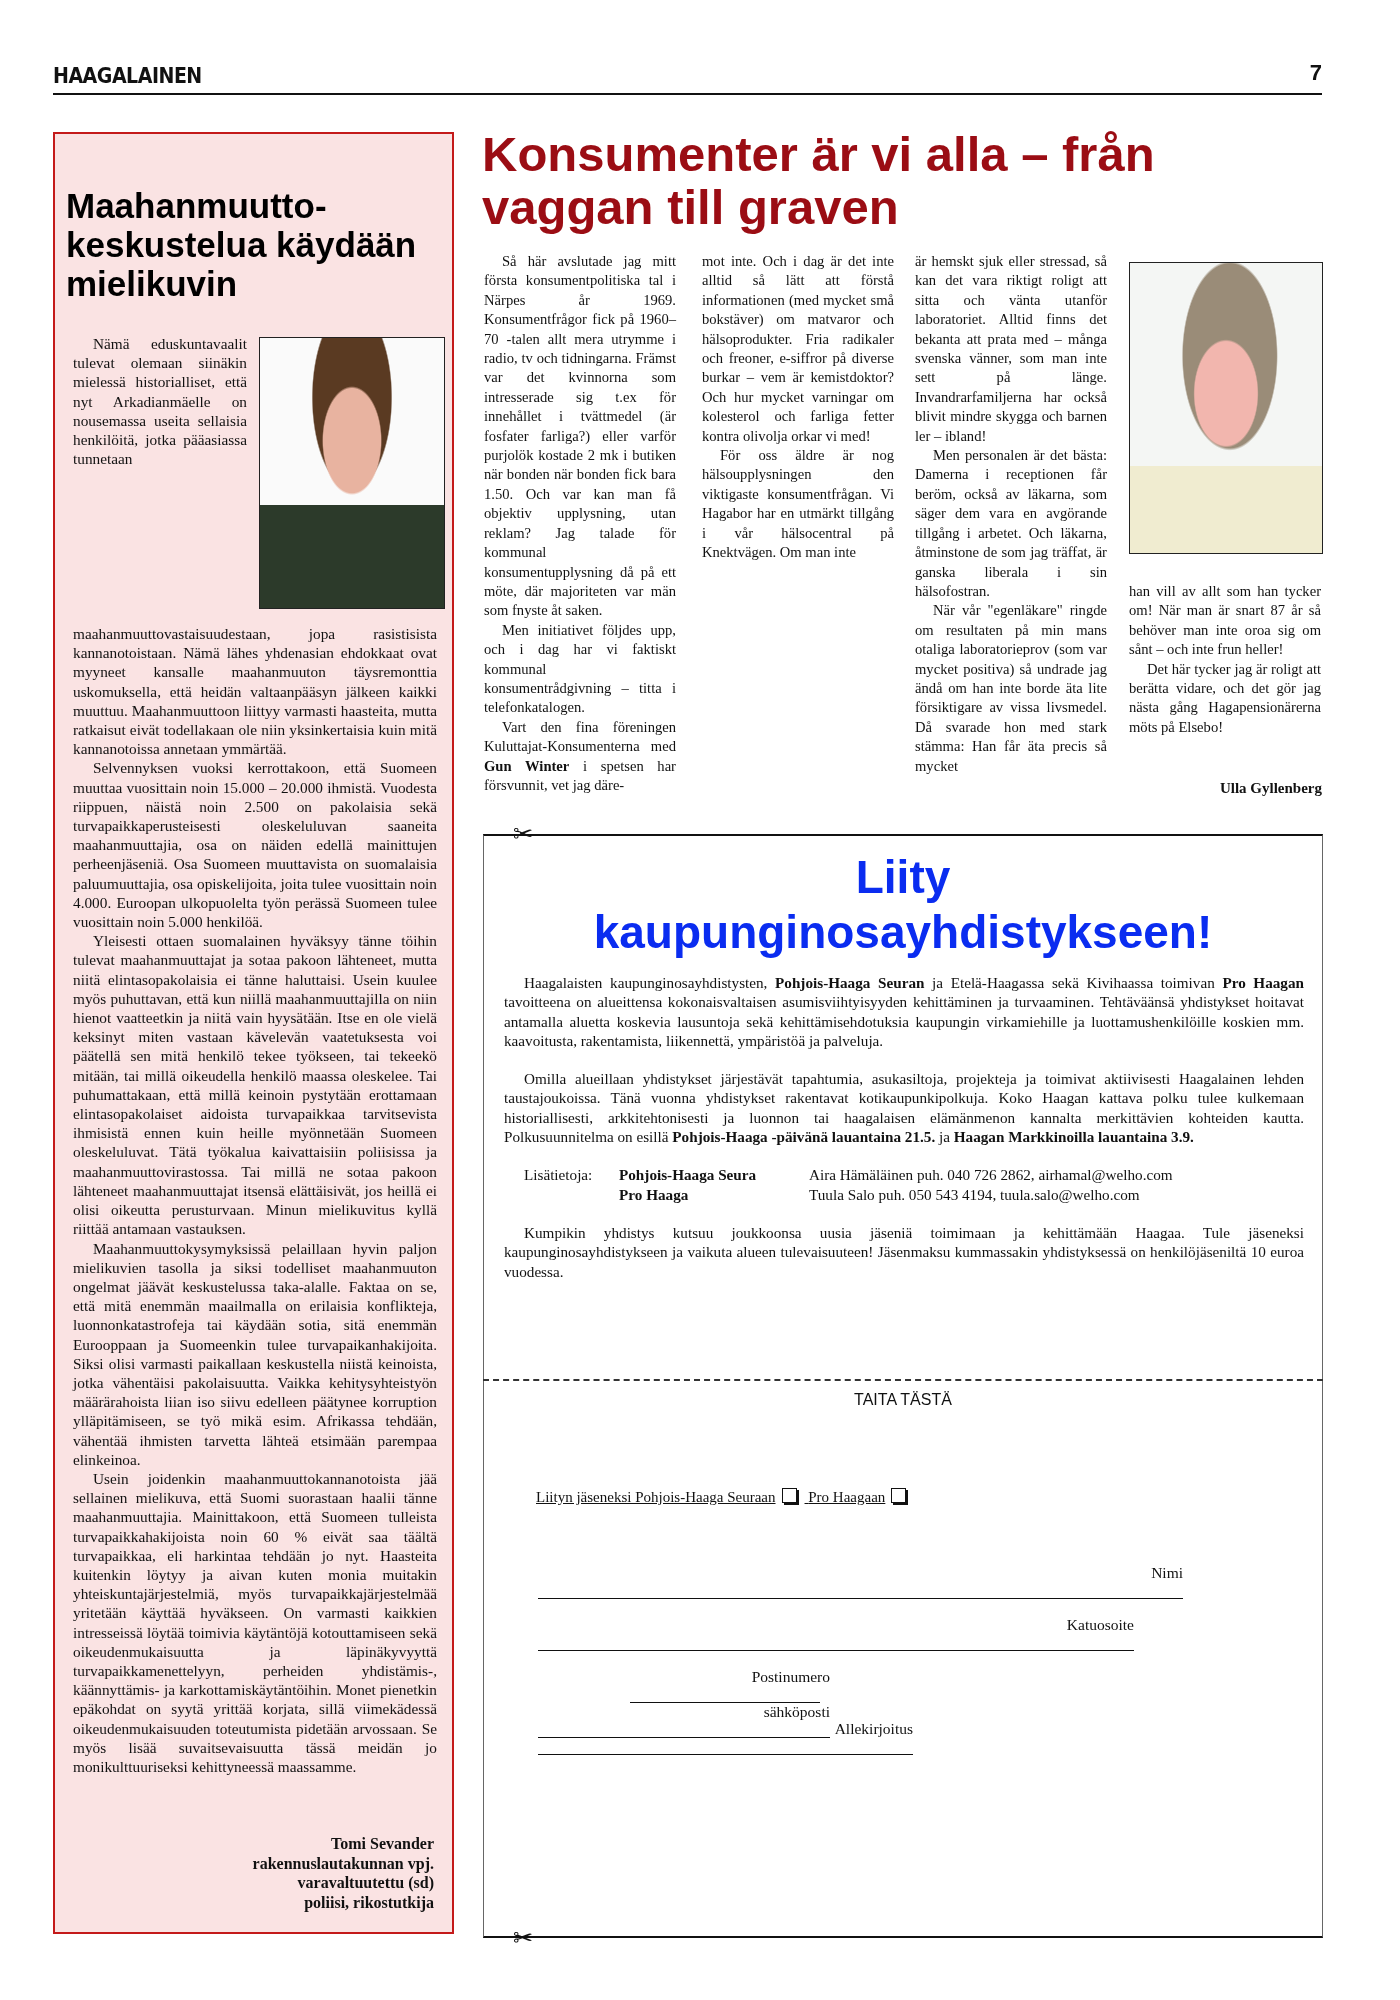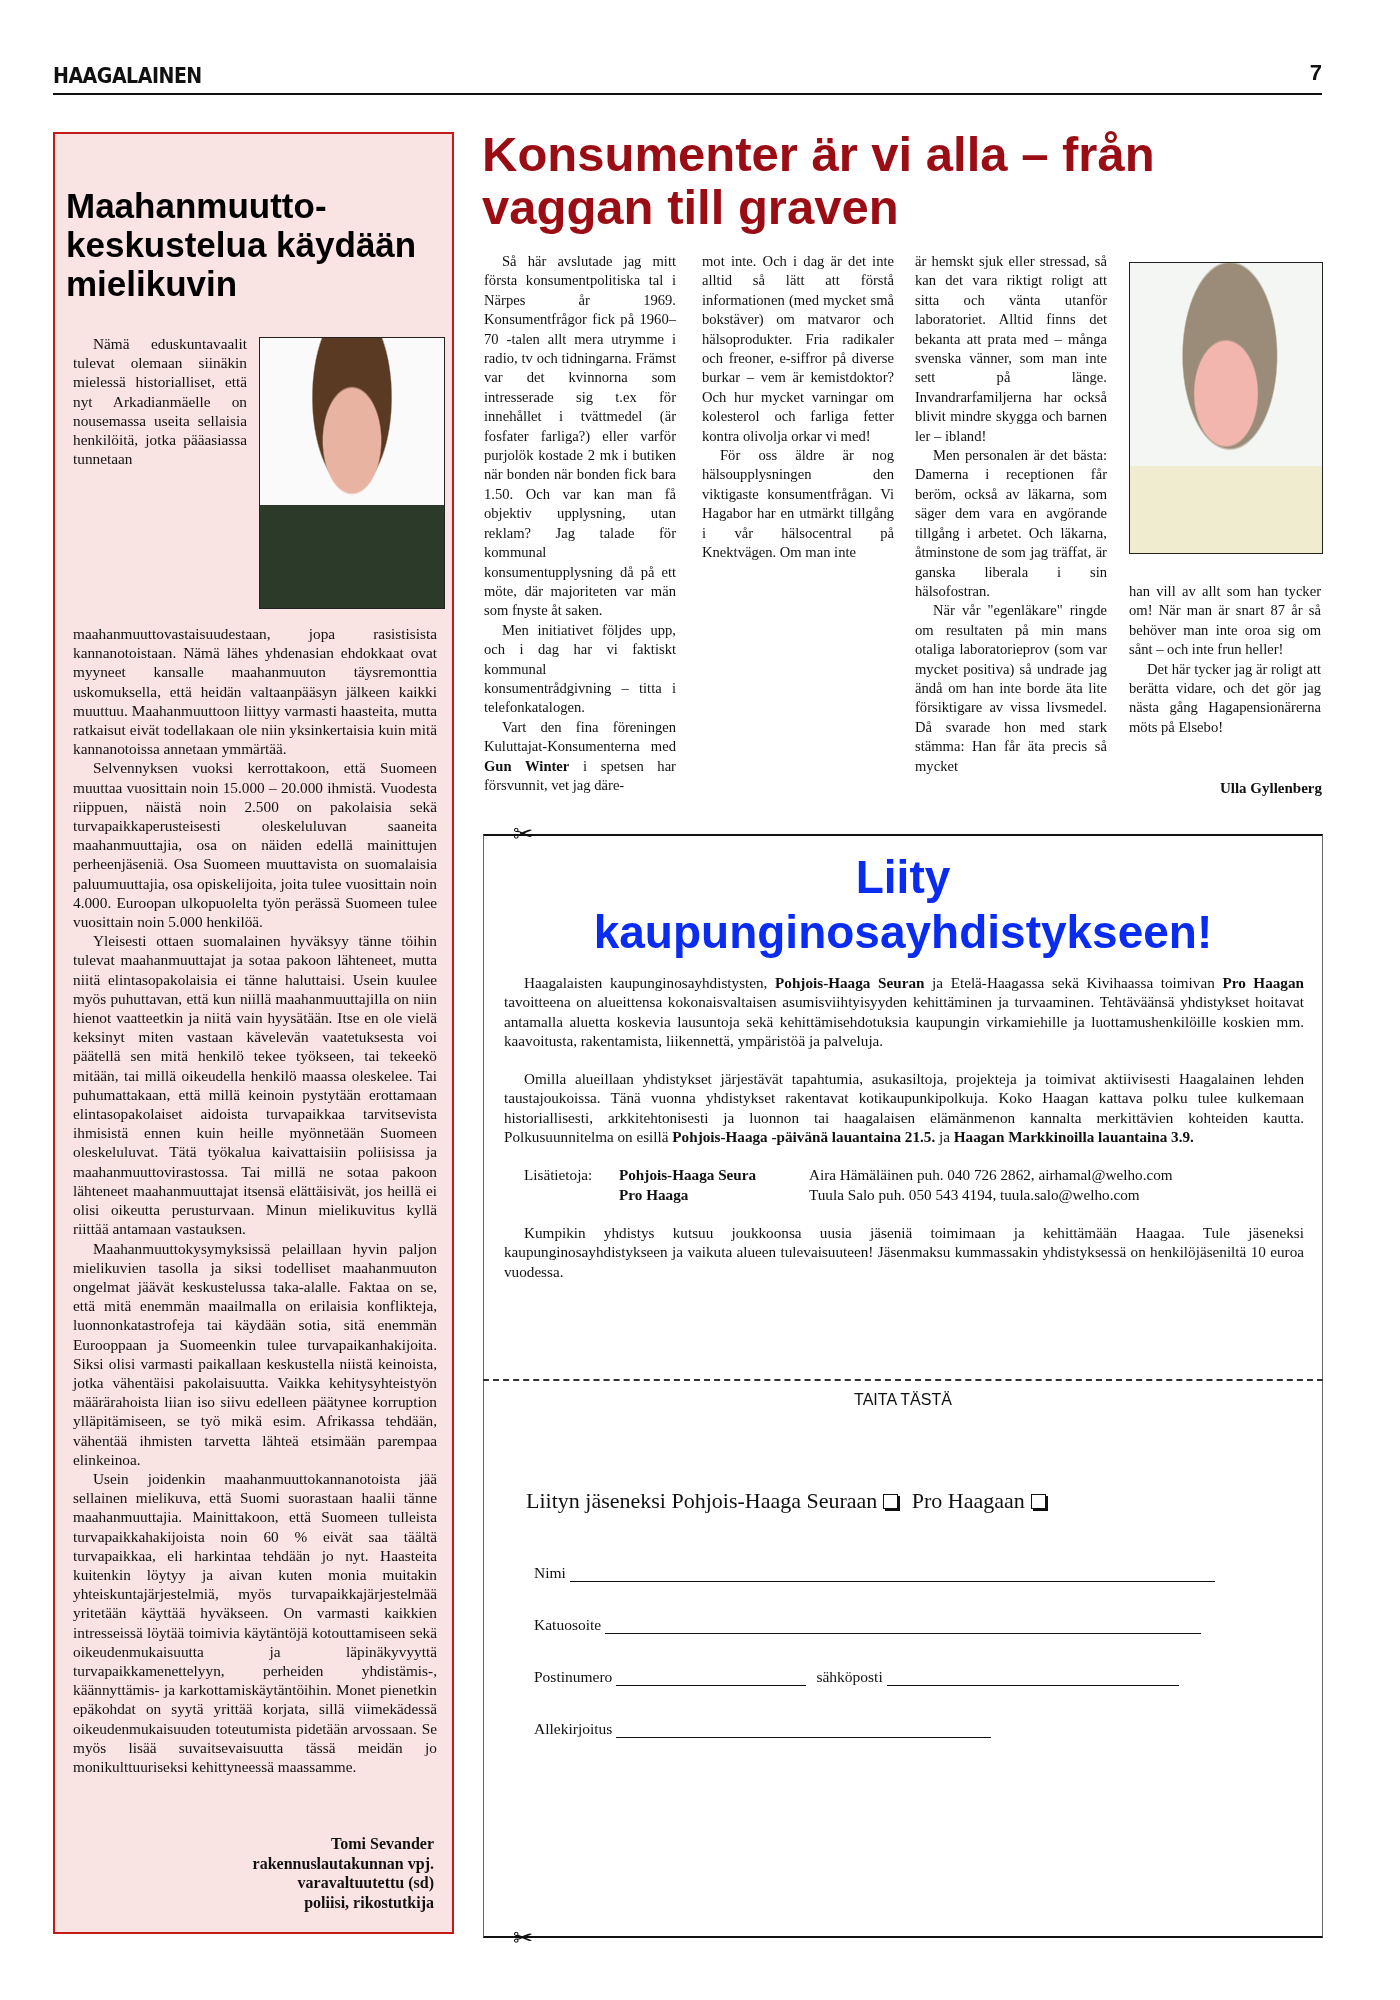--- a/index.html
+++ b/index.html
@@ -45,23 +45,23 @@
   .sc-top{left:513px;top:822px;}
   .sc-bot{left:513px;top:1926px;}
   .cp-title{position:absolute;left:0;top:14px;width:100%;text-align:center;margin:0;font-family:"Liberation Sans",sans-serif;
             font-weight:bold;font-size:46px;line-height:55px;color:#0a2cf0;}
   .cp-text{position:absolute;left:20px;top:137px;width:800px;font-size:15.2px;line-height:19.3px;text-align:justify;}
   .cp-text p{margin:0 0 19px 0;text-indent:20px;}
   .contacts{display:grid;grid-template-columns:95px 190px 1fr;margin:0 0 19px 20px;}
   .contacts .lbl{grid-row:1 / span 2;}
   .fold-line{position:absolute;left:-1px;top:543px;width:840px;border-top:2px dashed #333;}
   .fold-label{position:absolute;left:0;top:555px;width:100%;text-align:center;font-family:"Liberation Sans",sans-serif;font-size:16px;}
-  .join-line{position:absolute;left:42px;top:652px;font-size:22px;}
+  .join-line{position:absolute;left:52px;top:652px;font-size:15px;text-decoration:underline;}
   .chk{display:inline-block;width:13px;height:13px;border:1.5px solid #111;box-shadow:2px 2px 0 #111;margin:0 8px 0 6px;vertical-align:-1px;}
-  .field{position:absolute;left:50px;font-size:15.5px;display:flex;align-items:flex-end;}
+  .field{position:absolute;left:50px;font-size:15.5px;display:flex;align-items:flex-end;flex-direction:column;}
   .uline{display:inline-block;border-bottom:1.5px solid #111;height:16px;margin-left:4px;}
   .stitch-label{position:absolute;left:0;top:1080px;width:100%;text-align:center;font-family:"Liberation Sans",sans-serif;font-size:16px;}
 </style>
 </head>
 <body>
 
 <div class="masthead">HAAGALAINEN</div>
 <div class="pageno">7</div>
 <div class="toprule"></div>
 

